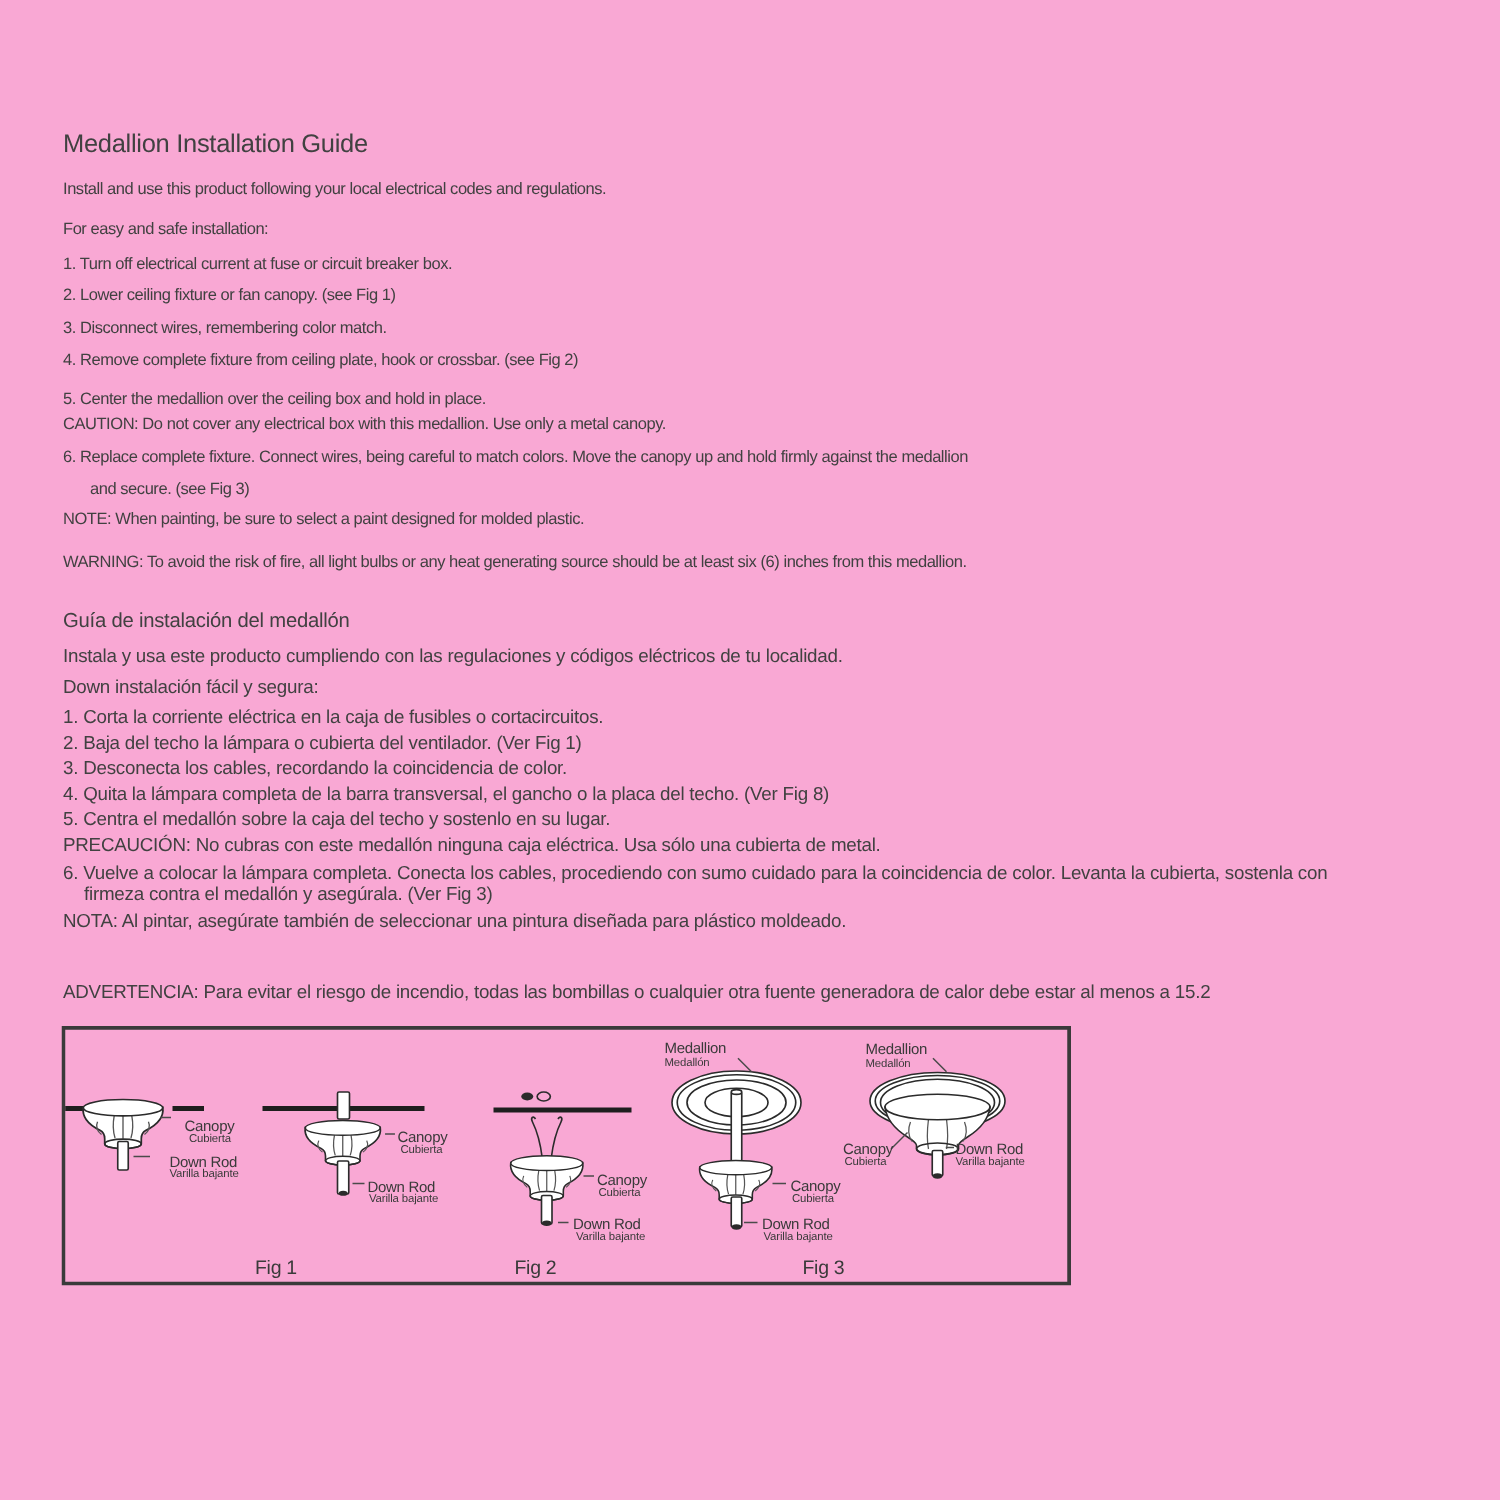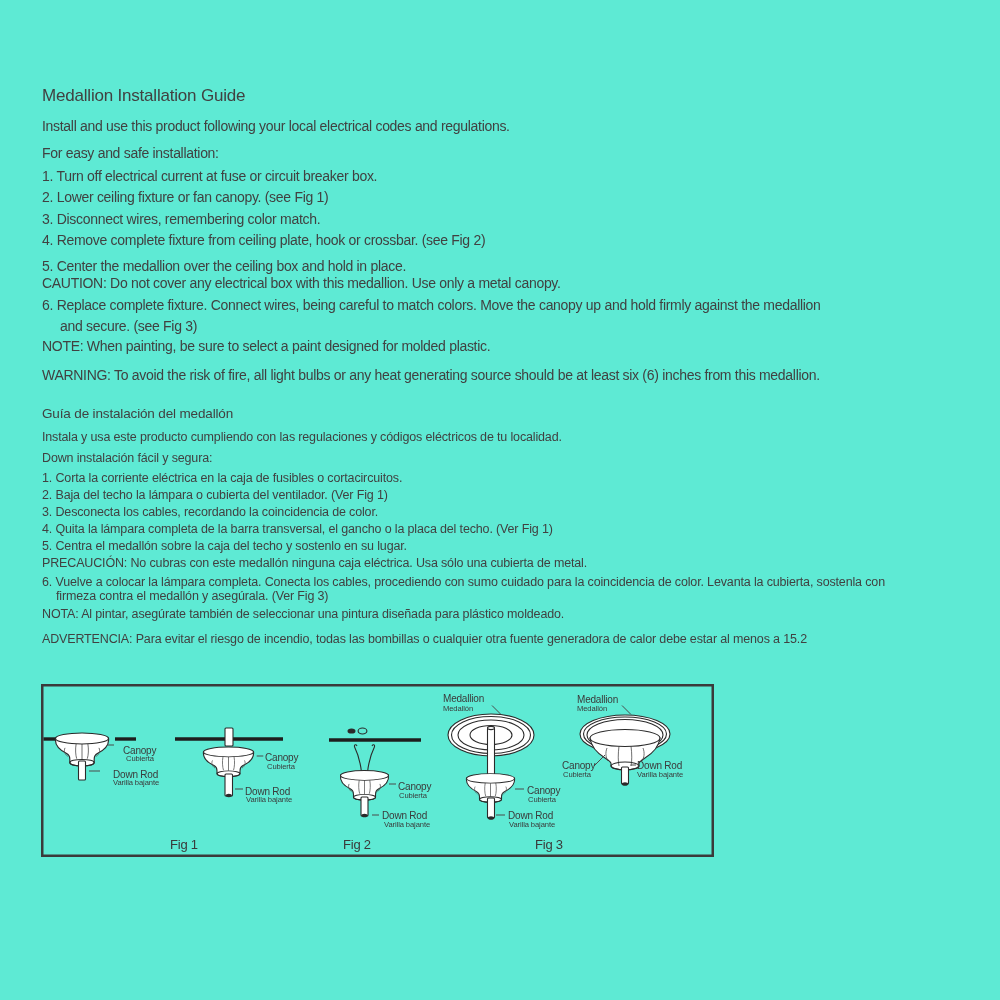--- a/index.html
+++ b/index.html
@@ -1,19 +1,19 @@
 <!DOCTYPE html>
 <html><head>
 <meta charset="utf-8">
 <style>
   html,body{margin:0;padding:0;background:#ffffff;}
-  .page{position:relative;width:1000px;height:1000px;background:#5eead4;overflow:hidden;
+  .page{position:relative;width:1000px;height:1000px;background:#f9a8d4;overflow:hidden;
         font-family:"Liberation Sans","DejaVu Sans",sans-serif;color:#414141;}
   .line{position:absolute;left:42px;white-space:nowrap;}
-  .en{font-size:14px;line-height:16px;letter-spacing:-0.3px;}
+  .en{font-size:11px;line-height:16px;letter-spacing:-0.3px;}
   .en-title{font-size:17px;letter-spacing:-0.2px;}
   .es{font-size:12.5px;line-height:14px;letter-spacing:-0.15px;}
   .es-title{font-size:13.5px;}
   .indent-en{left:60px;text-align:center;}
   .indent-es{left:56px;}
   .figure-wrap{position:absolute;left:41px;top:684px;width:673px;height:173px;}
   svg text{font-family:"Liberation Sans","DejaVu Sans",sans-serif;fill:#3a3a3a;}
   .lbl{font-size:10px;letter-spacing:-0.2px;}
   .lbl2{font-size:7.6px;letter-spacing:-0.1px;}
   .figlbl{font-size:13px;letter-spacing:-0.2px;}
@@ -42,27 +42,27 @@
   <div class="line en indent-en" style="top:318px">and secure. (see Fig 3)</div>
   <div class="line en" style="top:338px">NOTE: When painting, be sure to select a paint designed for molded plastic.</div>
   <div class="line en" style="top:367px">WARNING: To avoid the risk of fire, all light bulbs or any heat generating source should be at least six (6) inches from this medallion.</div>
 
   <div class="line es es-title" style="top:407px">Guía de instalación del medallón</div>
   <div class="line es" style="top:430px">Instala y usa este producto cumpliendo con las regulaciones y códigos eléctricos de tu localidad.</div>
   <div class="line es" style="top:451px">Down instalación fácil y segura:</div>
   <div class="line es" style="top:471px">1. Corta la corriente eléctrica en la caja de fusibles o cortacircuitos.</div>
   <div class="line es" style="top:488px">2. Baja del techo la lámpara o cubierta del ventilador. (Ver Fig 1)</div>
   <div class="line es" style="top:505px">3. Desconecta los cables, recordando la coincidencia de color.</div>
-  <div class="line es" style="top:522px">4. Quita la lámpara completa de la barra transversal, el gancho o la placa del techo. (Ver Fig 1)</div>
+  <div class="line es" style="top:522px">4. Quita la lámpara completa de la barra transversal, el gancho o la placa del techo. (Ver Fig 8)</div>
   <div class="line es" style="top:539px">5. Centra el medallón sobre la caja del techo y sostenlo en su lugar.</div>
   <div class="line es" style="top:556px">PRECAUCIÓN: No cubras con este medallón ninguna caja eléctrica. Usa sólo una cubierta de metal.</div>
   <div class="line es" style="top:575px">6. Vuelve a colocar la lámpara completa. Conecta los cables, procediendo con sumo cuidado para la coincidencia de color. Levanta la cubierta, sostenla con</div>
   <div class="line es indent-es" style="top:589px">firmeza contra el medallón y asegúrala. (Ver Fig 3)</div>
   <div class="line es" style="top:607px">NOTA: Al pintar, asegúrate también de seleccionar una pintura diseñada para plástico moldeado.</div>
-  <div class="line es" style="top:632px">ADVERTENCIA: Para evitar el riesgo de incendio, todas las bombillas o cualquier otra fuente generadora de calor debe estar al menos a 15.2</div>
+  <div class="line es" style="top:654px">ADVERTENCIA: Para evitar el riesgo de incendio, todas las bombillas o cualquier otra fuente generadora de calor debe estar al menos a 15.2</div>
 
   <div class="figure-wrap">
     <svg width="673" height="173" viewBox="0 0 673 173">
       <defs>
         <g id="bell">
           <path class="drawf" d="M-25,0 C-26,8 -20,13.5 -14.5,16.5 C-12,18 -11.5,20 -11.5,22.5 L-11.5,26 C-11.5,28.2 -6.5,29.6 0,29.6 C6.5,29.6 11.5,28.2 11.5,26 L11.5,22.5 C11.5,20 12,18 14.5,16.5 C20,13.5 26,8 25,0 Z"></path>
           <path class="flute" d="M-16,10.5 C-17.5,14 -16,17.5 -13.5,19.5"></path>
           <path class="flute" d="M16,10.5 C17.5,14 16,17.5 13.5,19.5"></path>
           <path class="flute" d="M-5.5,6 C-6.5,12 -6,18.5 -5,22"></path>
           <path class="flute" d="M5.5,6 C6.5,12 6,18.5 5,22"></path>

